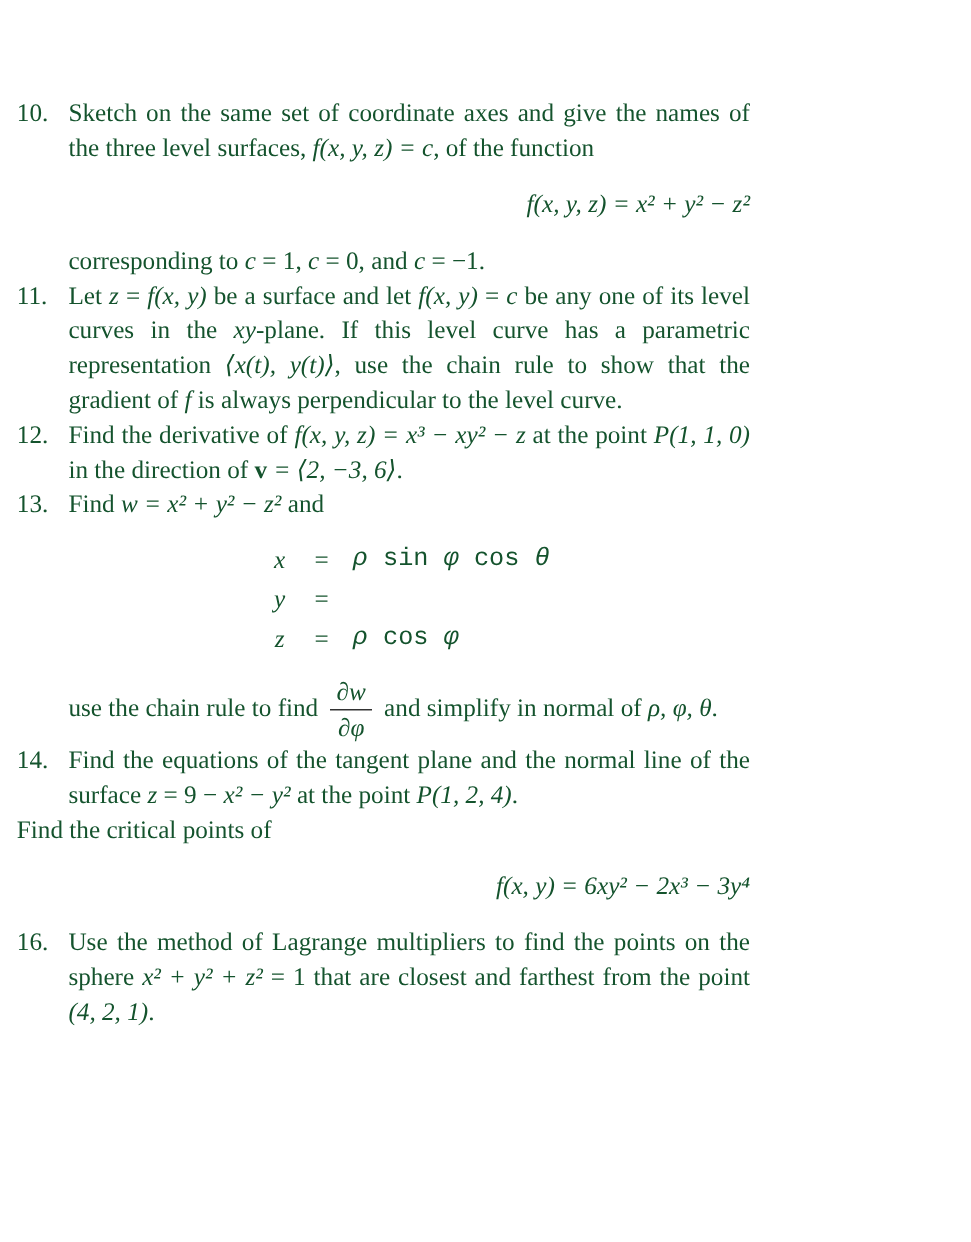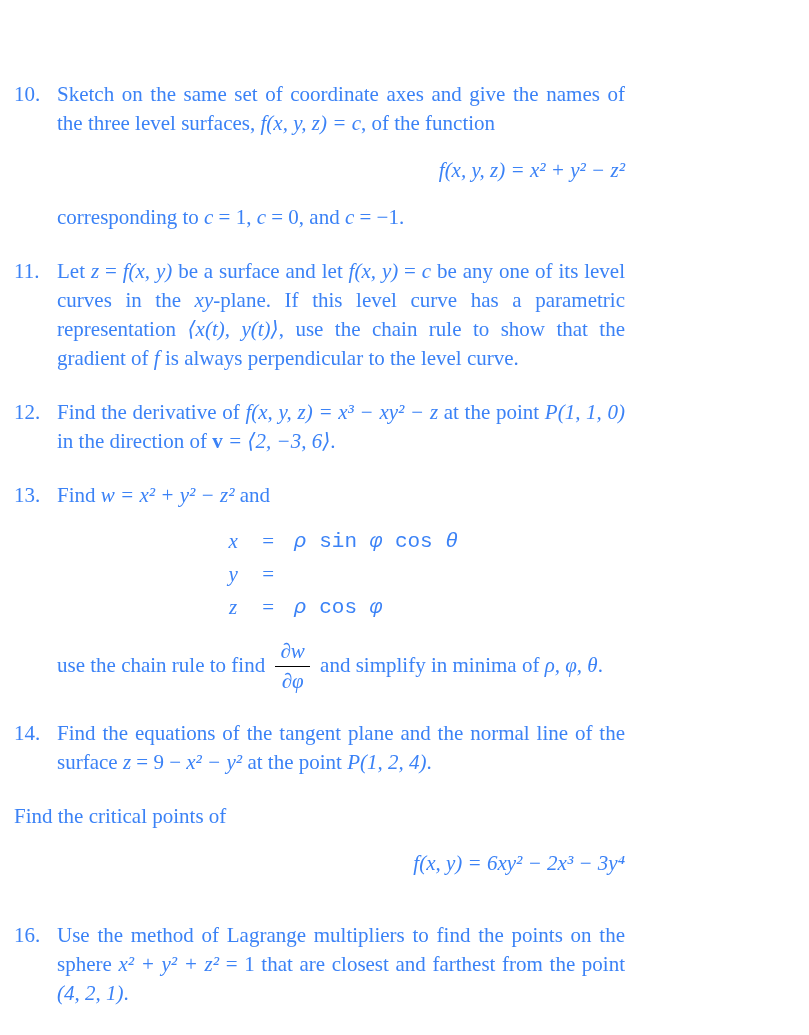--- a/index.html
+++ b/index.html
@@ -7,29 +7,28 @@
     padding: 0;
     background: #ffffff;
   }
   .page {
     position: relative;
     width: 681px;
     height: 1035px;
     box-sizing: border-box;
     padding: 80px 56px 10px 14px;
     background: #ffffff;
-    color: #3b82f6;
+    color: #14532d;
     font-family: "Liberation Serif", "DejaVu Serif", serif;
     font-size: 21px;
     line-height: 29px;
     overflow: hidden;
   }
   .problem {
     display: flex;
-    margin-top: 25px;
   }
   .problem:first-child {
     margin-top: 0;
   }
   .pnum {
     flex: 0 0 43px;
     width: 43px;
     text-align: left;
   }
   .pbody {
@@ -135,21 +134,21 @@
         </div>
         <div class="eqrow">
           <span class="lhs math">z</span>
           <span class="rel">=</span>
           <span class="rhs"><span class="math">ρ </span><span class="">cos </span><span class="math">φ</span></span>
         </div>
       </div>
       <p class="par"><span class="">use the chain rule to find </span><span class="frac">
             <span class="num">∂w</span>
             <span class="den">∂φ</span>
-          </span><span class=""> and simplify in minima of </span><span class="math">ρ, φ, θ</span><span class="">.</span></p>
+          </span><span class=""> and simplify in normal of </span><span class="math">ρ, φ, θ</span><span class="">.</span></p>
     </div>
   </div>
 
   <div class="problem">
     <div class="pnum">14.</div>
     <div class="pbody">
       <p class="par"><span class="">Find the equations of the tangent plane and the normal line of the surface </span><span class="math">z</span><span class=""> = 9 − </span><span class="math">x² − y²</span><span class=""> at the point </span><span class="math">P(1, 2, 4)</span><span class="">.</span></p>
     </div>
   </div>
 

